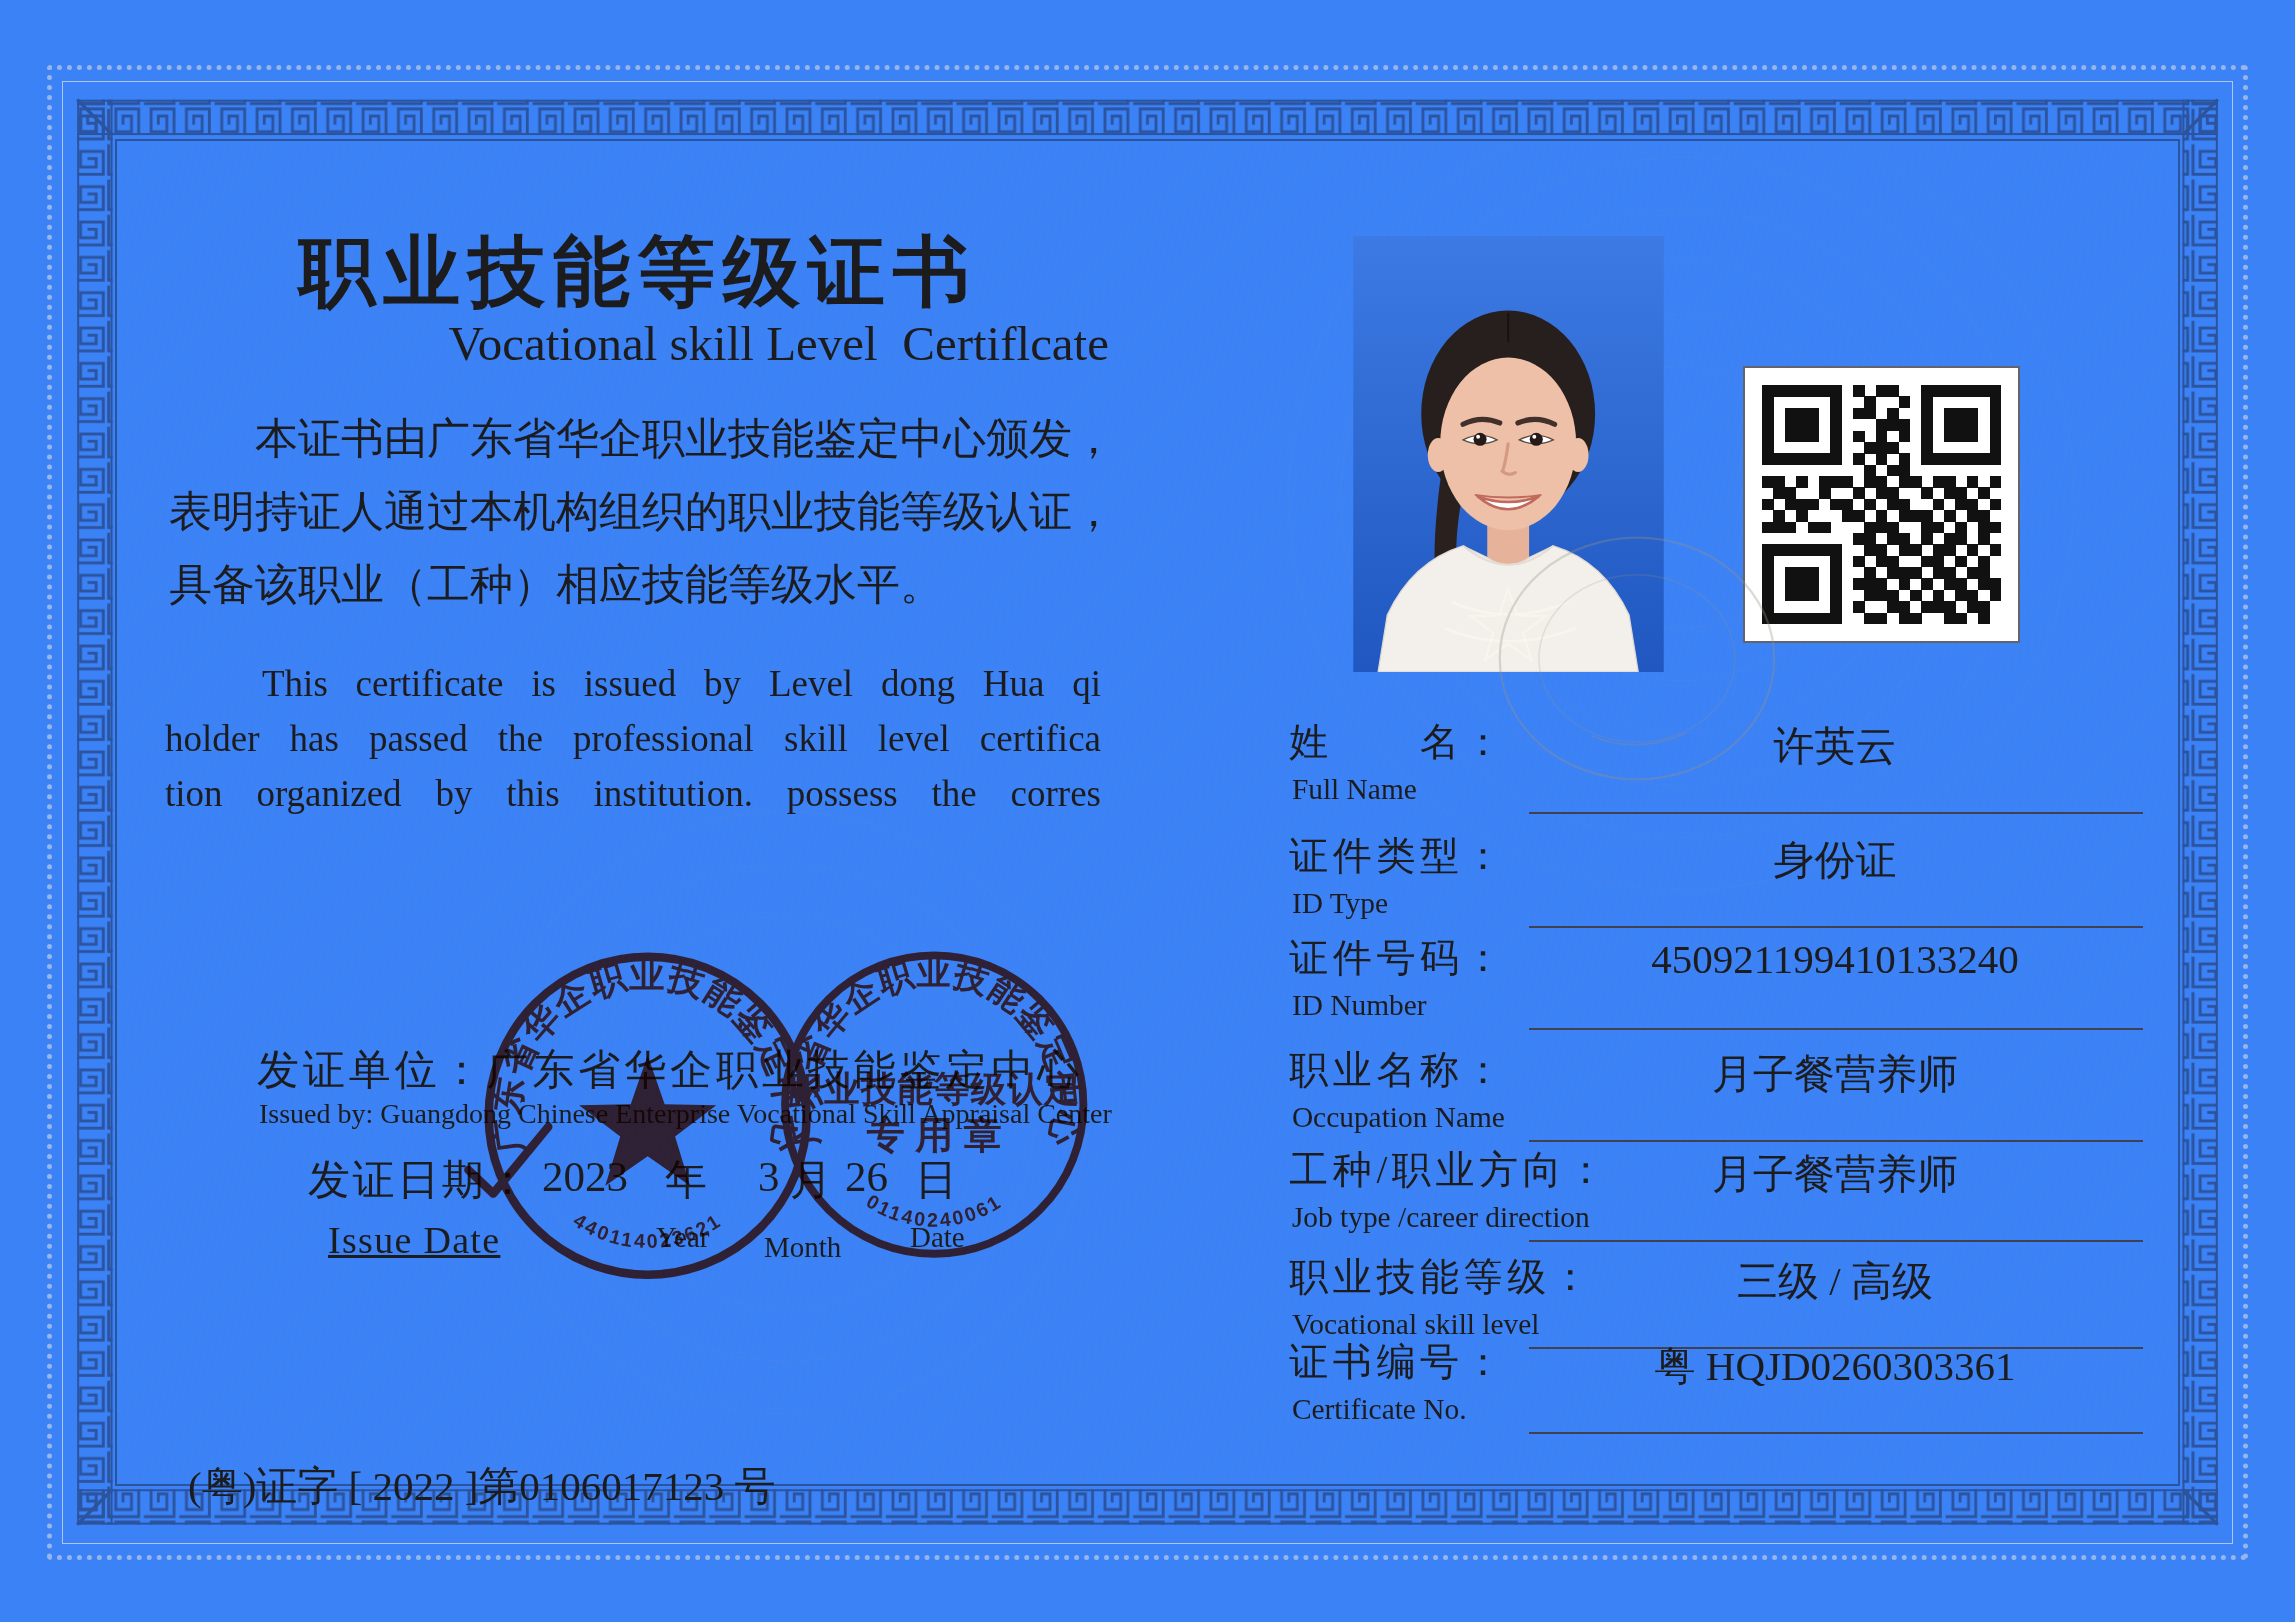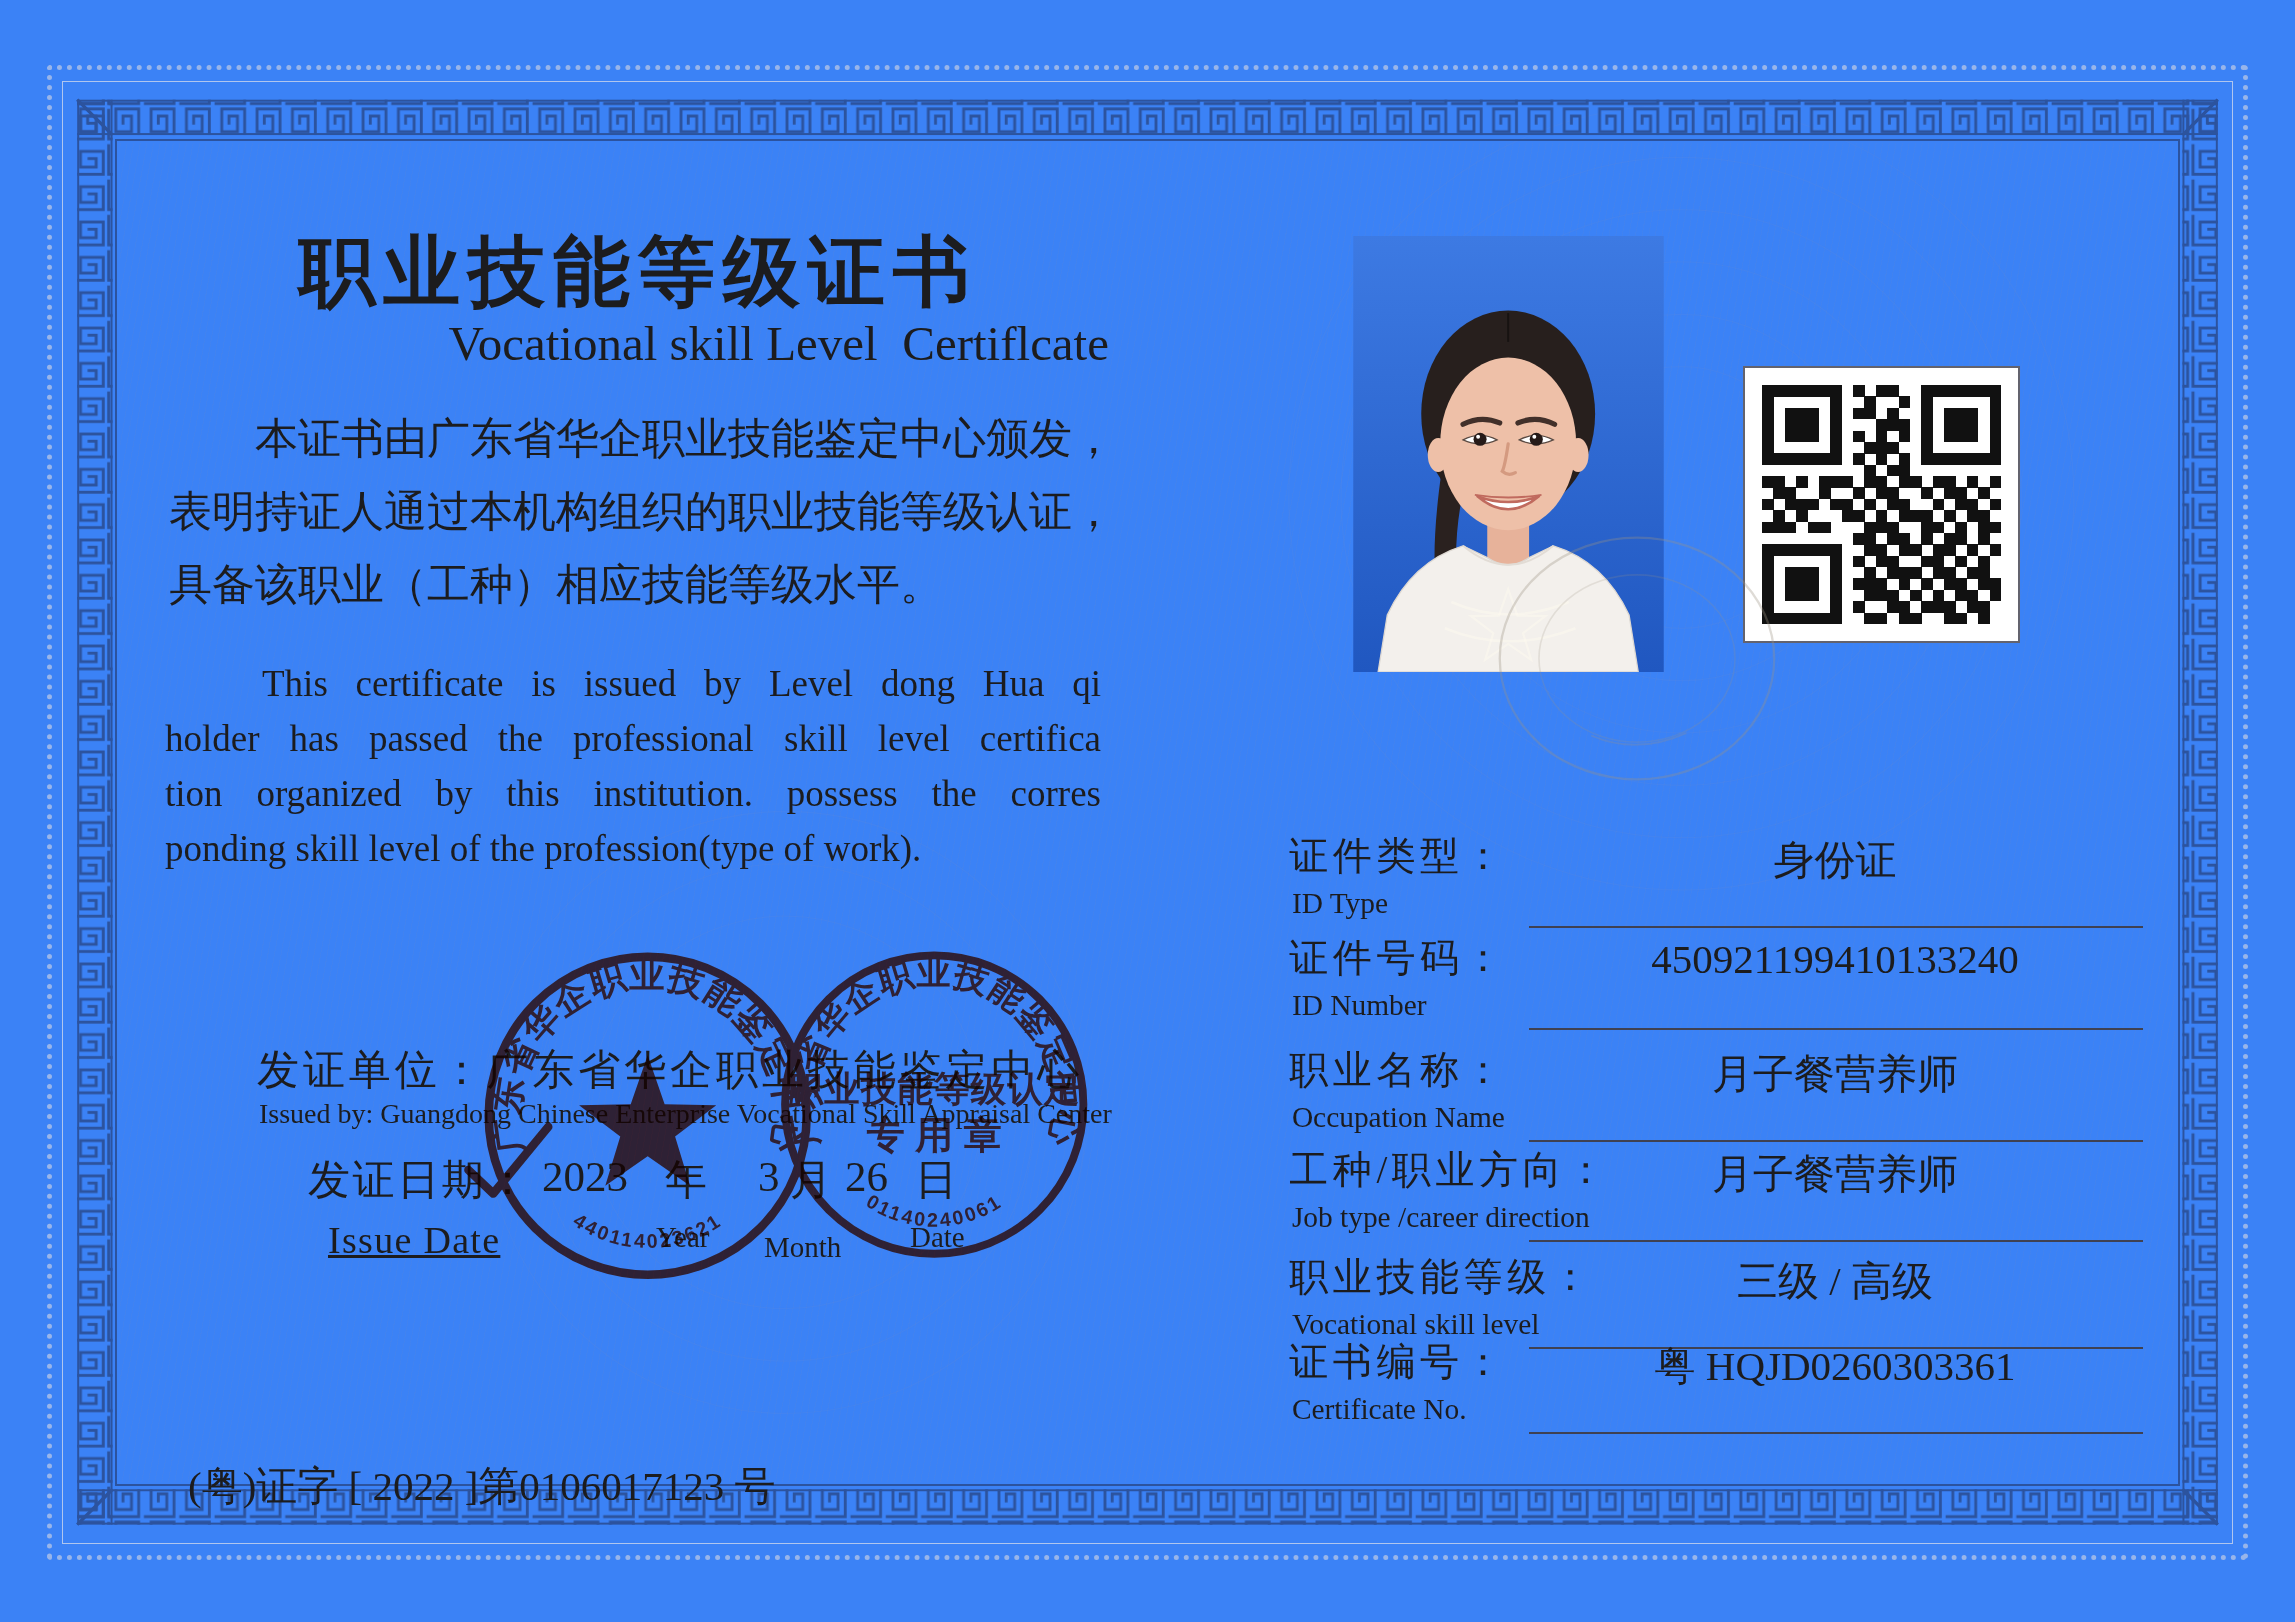--- a/index.html
+++ b/index.html
@@ -138,21 +138,20 @@
   <div class="zh-para">
     <div class="jline ind">本证书由广东省华企职业技能鉴定中心颁发，</div>
     <div class="jline">表明持证人通过本机构组织的职业技能等级认证，</div>
     <div class="nline">具备该职业（工种）相应技能等级水平。</div>
   </div>
 
   <div class="en-para">
     <div class="jline ind-en">This certificate is issued by Level dong Hua qi</div>
     <div class="jline">holder has passed the professional skill level certifica</div>
     <div class="jline">tion organized by this institution. possess the corres</div>
-    <div class="nline">ponding  skill level of the profession(type of  work).</div>
   </div>
 
   <div class="issuer-zh">发证单位：广东省华企职业技能鉴定中心</div>
   <div class="issuer-en">Issued by: Guangdong Chinese Enterprise Vocational Skill Appraisal Center</div>
 
   <div class="dseg d-label">发证日期：</div>
   <div class="dseg d-year">2023</div>
   <div class="dseg d-yunit">年</div>
   <div class="dseg d-month">3</div>
   <div class="dseg d-munit">月</div>
@@ -455,20 +454,26 @@
         <rect x="10" y="20" width="1.02" height="1.02" fill="#111"></rect>
         <rect x="12" y="20" width="1.02" height="1.02" fill="#111"></rect>
         <rect x="13" y="20" width="1.02" height="1.02" fill="#111"></rect>
         <rect x="16" y="20" width="1.02" height="1.02" fill="#111"></rect>
         <rect x="17" y="20" width="1.02" height="1.02" fill="#111"></rect>
         <rect x="19" y="20" width="1.02" height="1.02" fill="#111"></rect>
       </svg>
   </div>
 
   <div class="fields" id="fields">
+      <div class="field-row" style="top: 715px;">
+        <div class="f-zh">姓　　名：</div>
+        <div class="f-en">Full Name</div>
+        <div class="f-val">许英云</div>
+        <div class="f-line"></div>
+      </div>
       <div class="field-row" style="top: 829px;">
         <div class="f-zh">证件类型：</div>
         <div class="f-en">ID Type</div>
         <div class="f-val">身份证</div>
         <div class="f-line"></div>
       </div>
       <div class="field-row" style="top: 931px;">
         <div class="f-zh">证件号码：</div>
         <div class="f-en">ID Number</div>
         <div class="f-val">450921199410133240</div>

